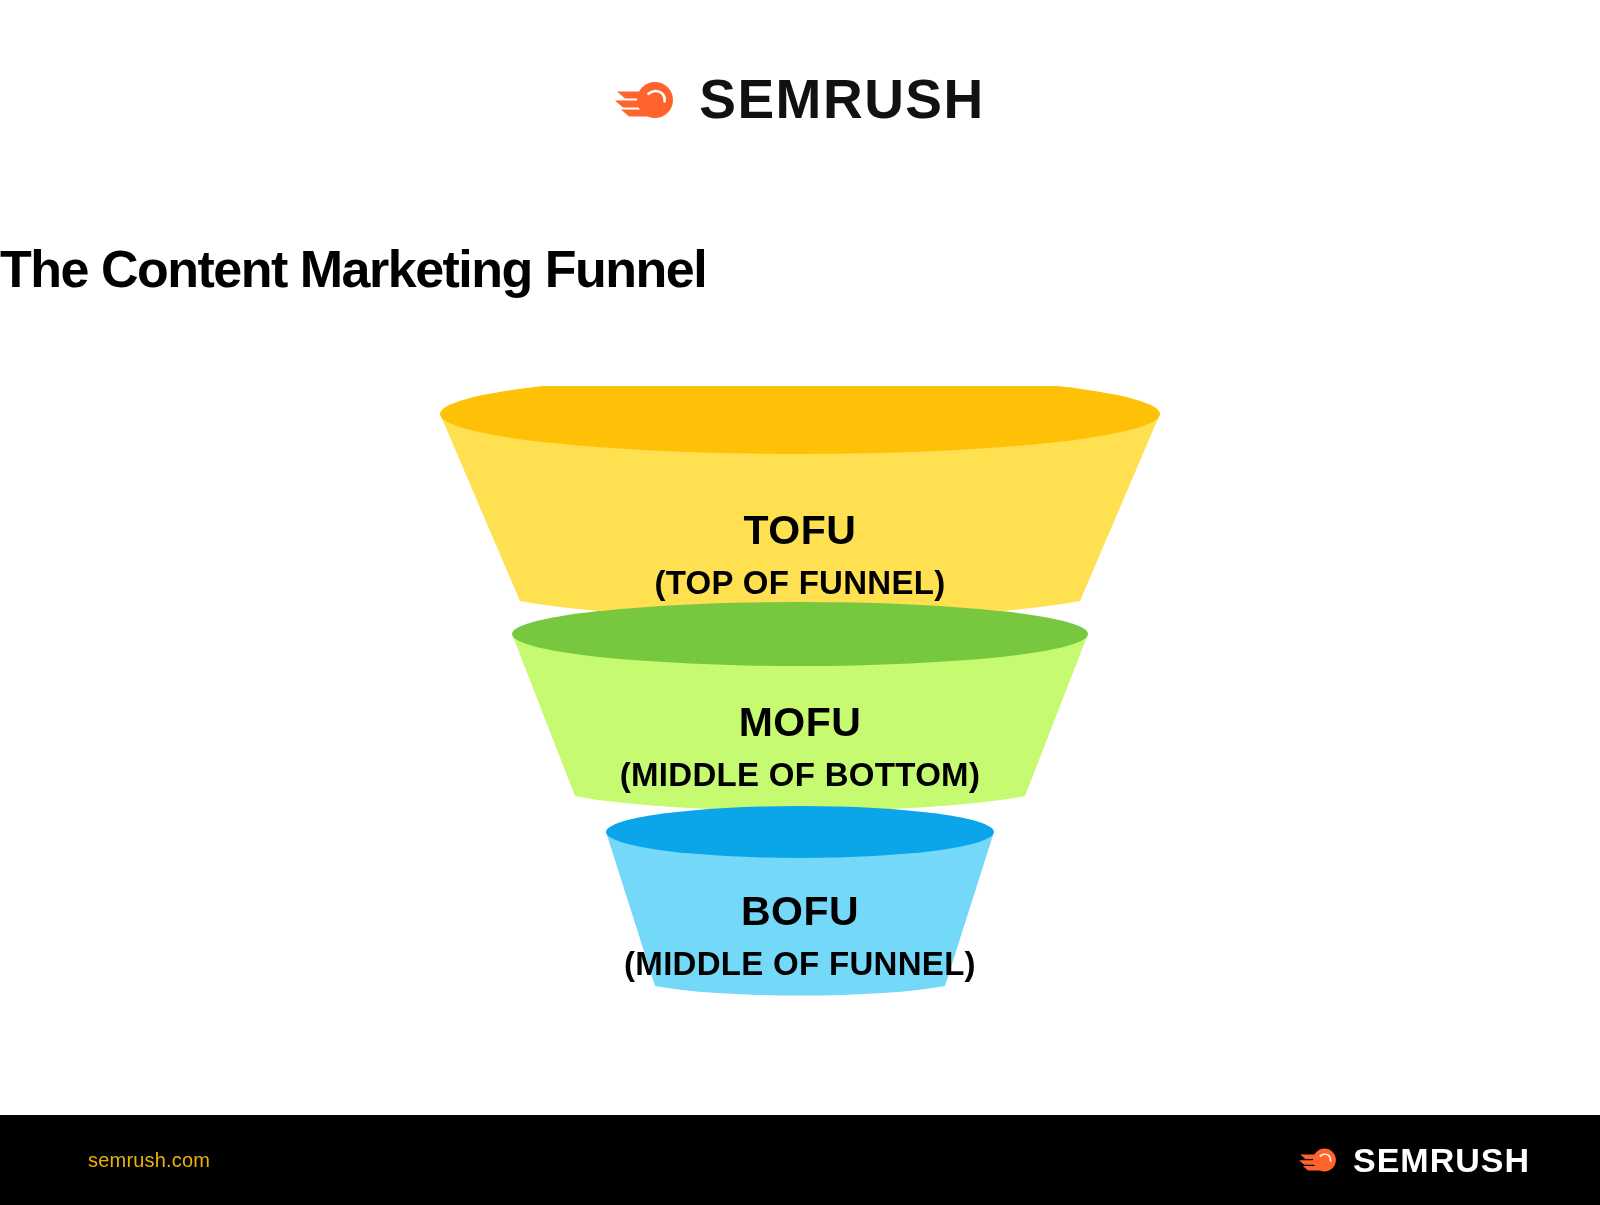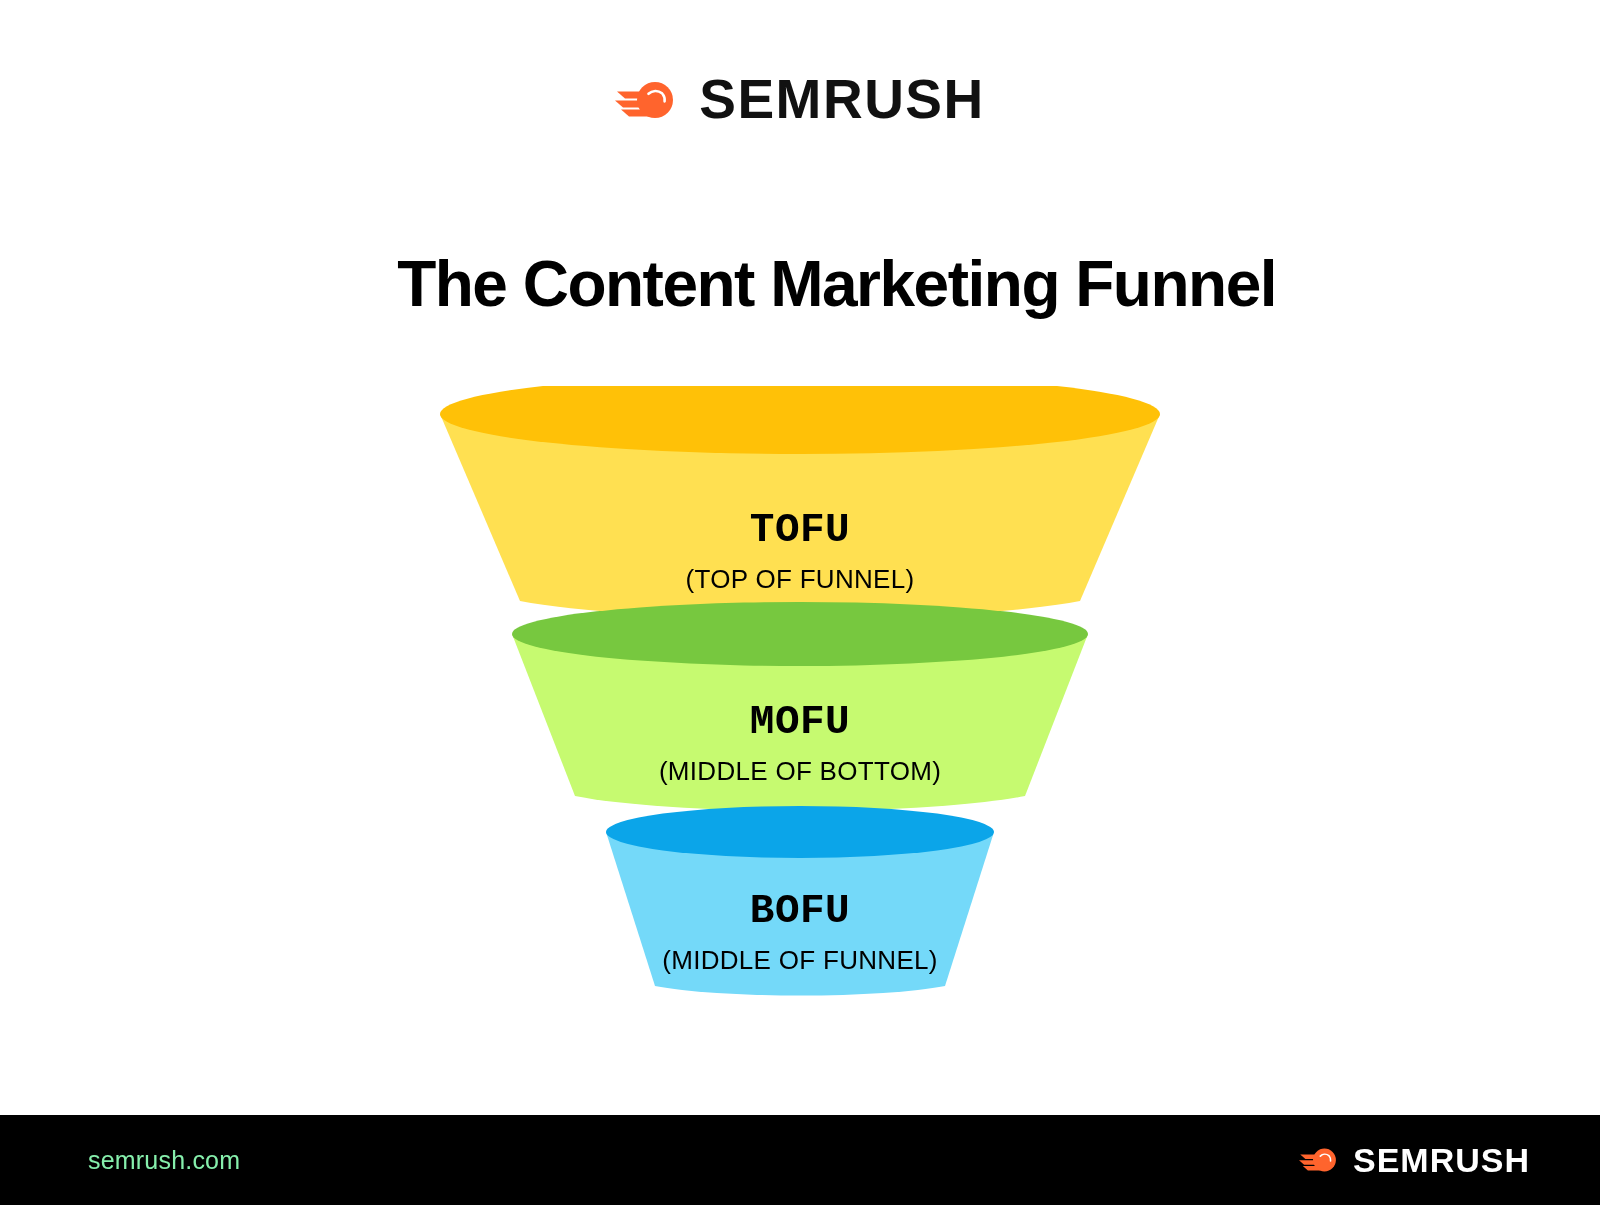--- a/index.html
+++ b/index.html
@@ -41,23 +41,23 @@
     line-height: 1;
     white-space: nowrap;
   }
 
   
   .page-title {
     position: absolute;
     top: 206px;
     left: 0;
     width: 1276px;
-    text-align: right;
-    font-family: "Liberation Sans", sans-serif;
-    font-size: 64px;
+    text-align: left;
+    font-family: "Liberation Sans", sans-serif;
+    font-size: 52px;
     font-weight: 700;
     letter-spacing: -1.5px;
     color: #000000;
     line-height: 1.1;
   }
 
   
   .funnel-wrap {
     position: absolute;
     top: 386px;
@@ -80,30 +80,30 @@
     pointer-events: none;
   }
   .stage-label {
     position: absolute;
     left: 0;
     width: 800px;
     text-align: center;
     color: #000000;
   }
   .stage-title {
-    font-family: Liberation Mono, monospace;
+    font-family: Liberation Sans, sans-serif;
     font-size: 41px;
     font-weight: 700;
     letter-spacing: 0.5px;
     line-height: 1;
   }
   .stage-sub {
     font-family: "Liberation Sans", sans-serif;
-    font-size: 26px;
-    font-weight: 400;
+    font-size: 33px;
+    font-weight: 700;
     letter-spacing: 0.3px;
     line-height: 1;
     margin-top: 15px;
   }
   .label-tofu { top: 124px; }
   .label-mofu { top: 316px; }
   .label-bofu { top: 505px; }
 
   
   .footer-bar {
@@ -113,23 +113,23 @@
     width: 1600px;
     height: 90px;
     background: #000000;
   }
   .footer-url {
     position: absolute;
     left: 88px;
     top: 50%;
     transform: translateY(-50%);
     font-family: "Liberation Sans", sans-serif;
-    font-size: 25px;
+    font-size: 20px;
     font-weight: 400;
-    color: #86efac;
+    color: #eab308;
     letter-spacing: 0.2px;
   }
   .footer-logo {
     position: absolute;
     right: 70px;
     top: 50%;
     transform: translateY(-50%);
     display: flex;
     align-items: center;
     gap: 12px;

